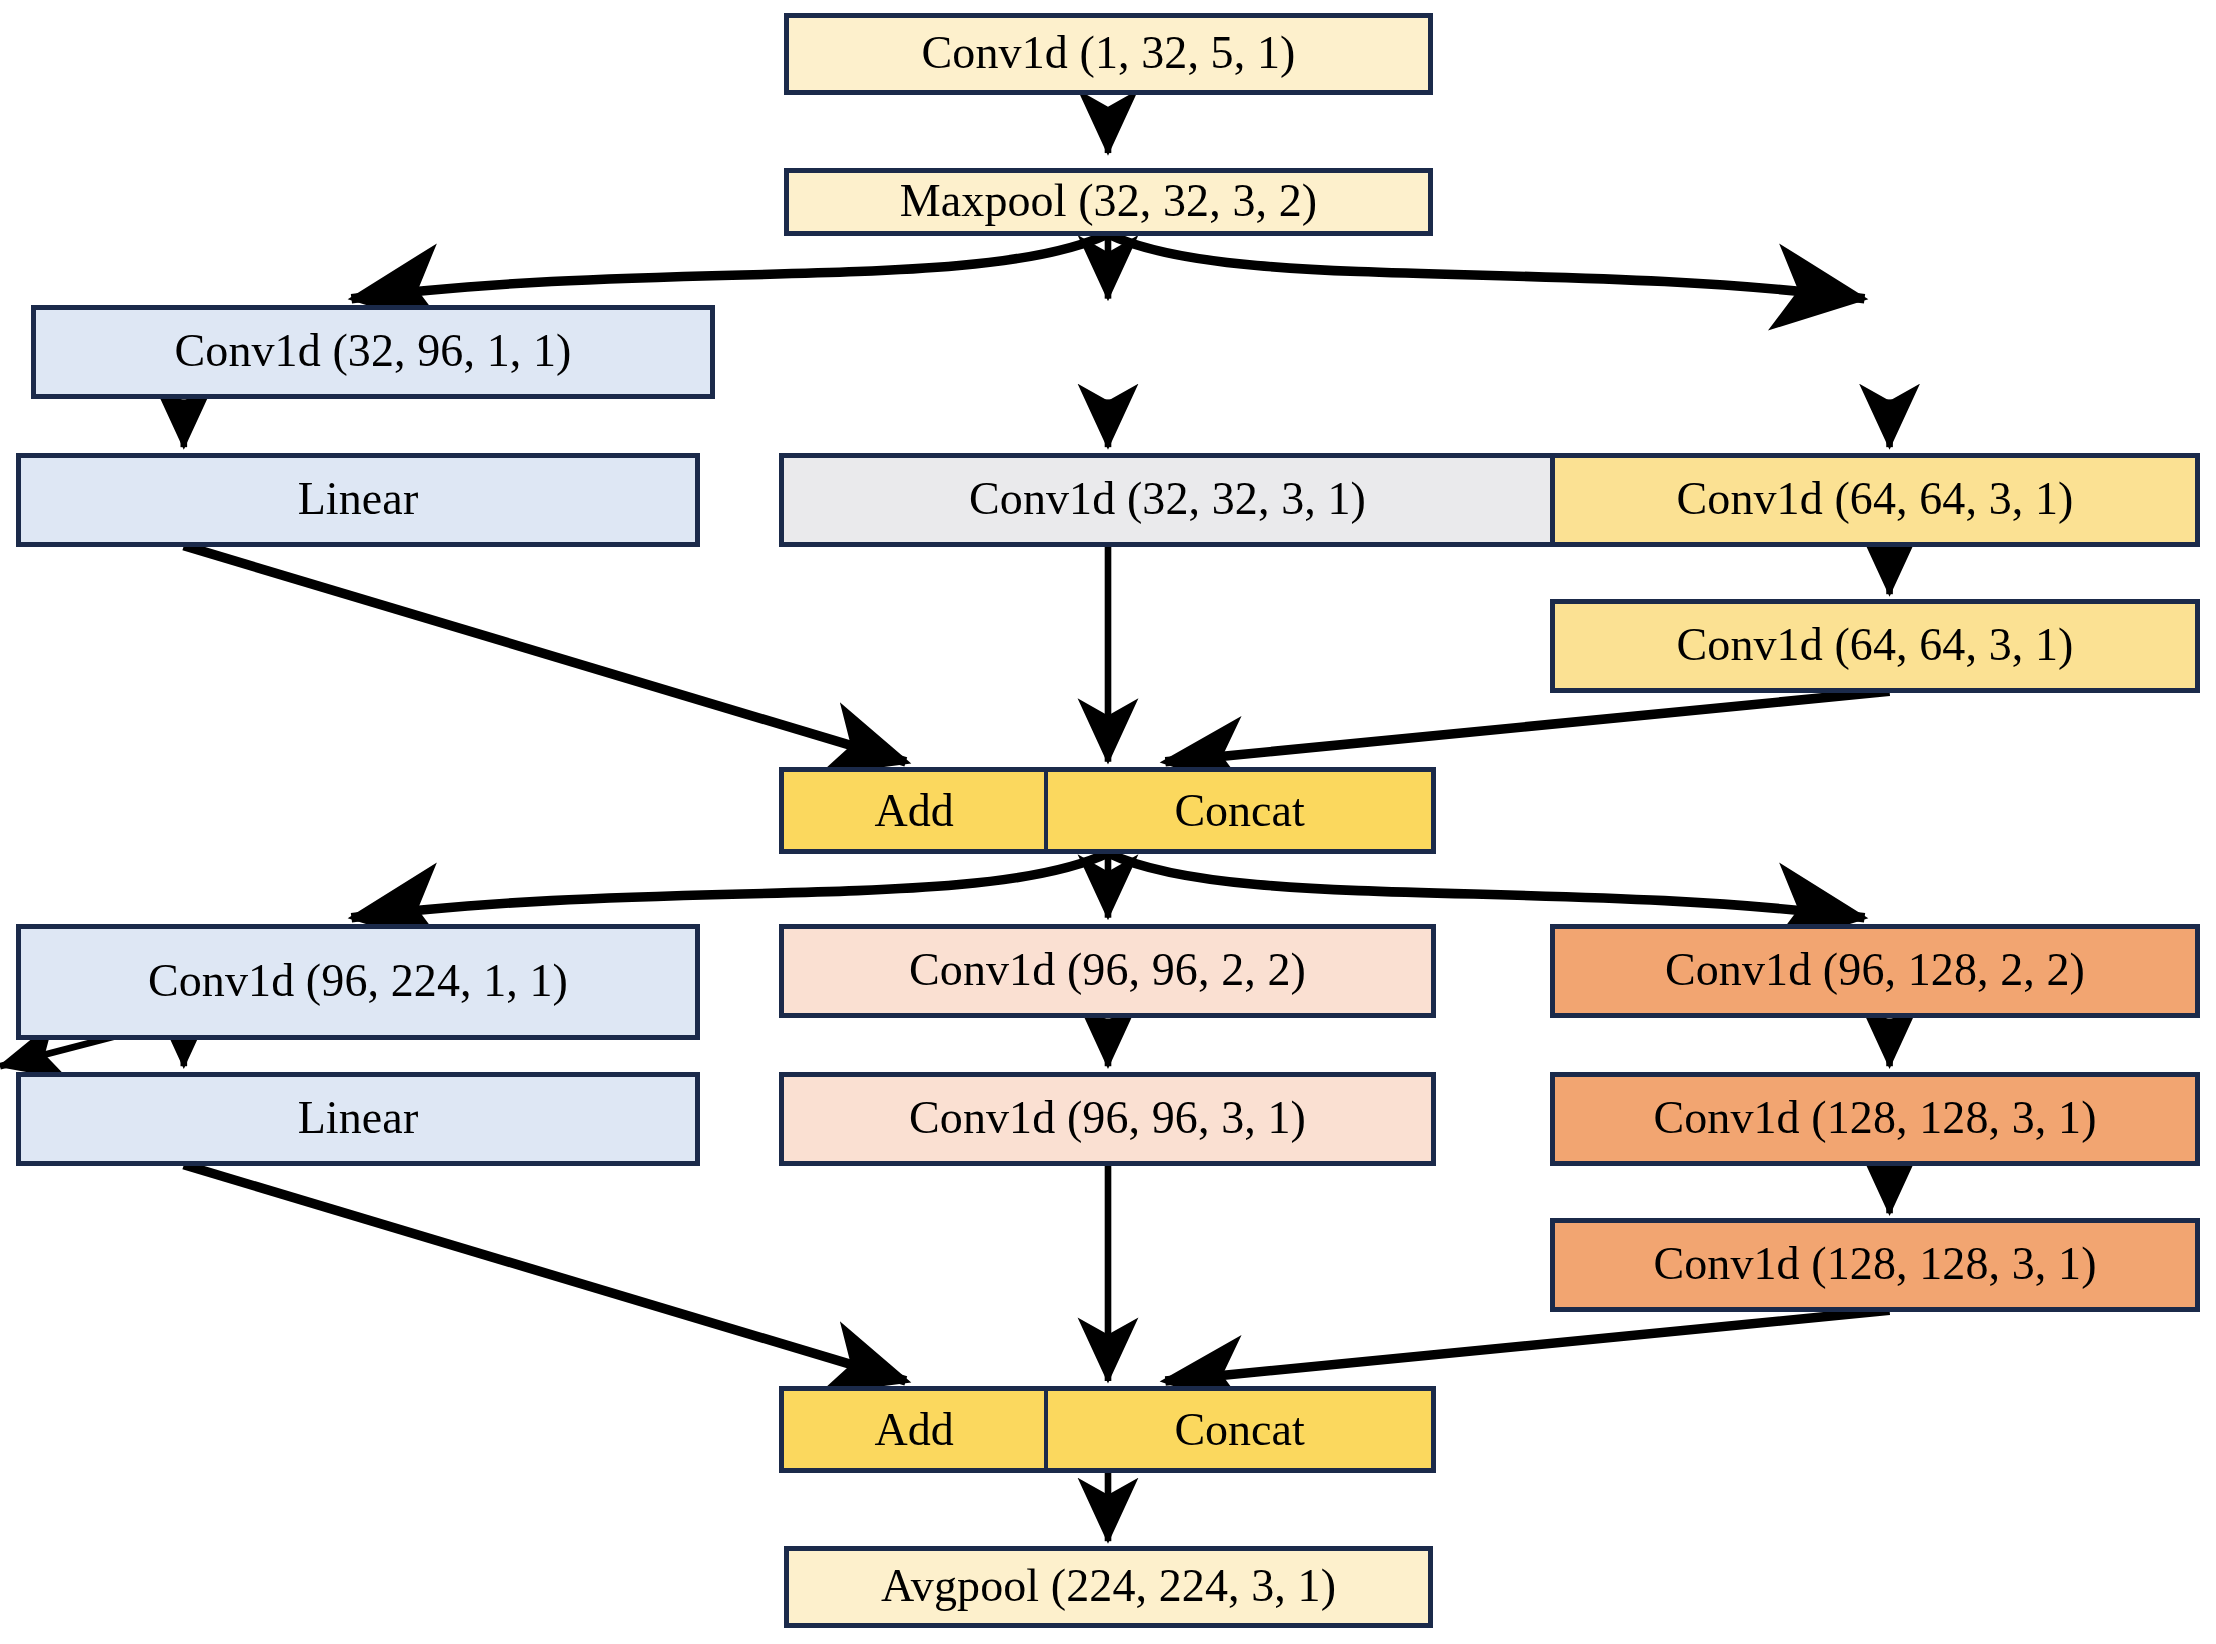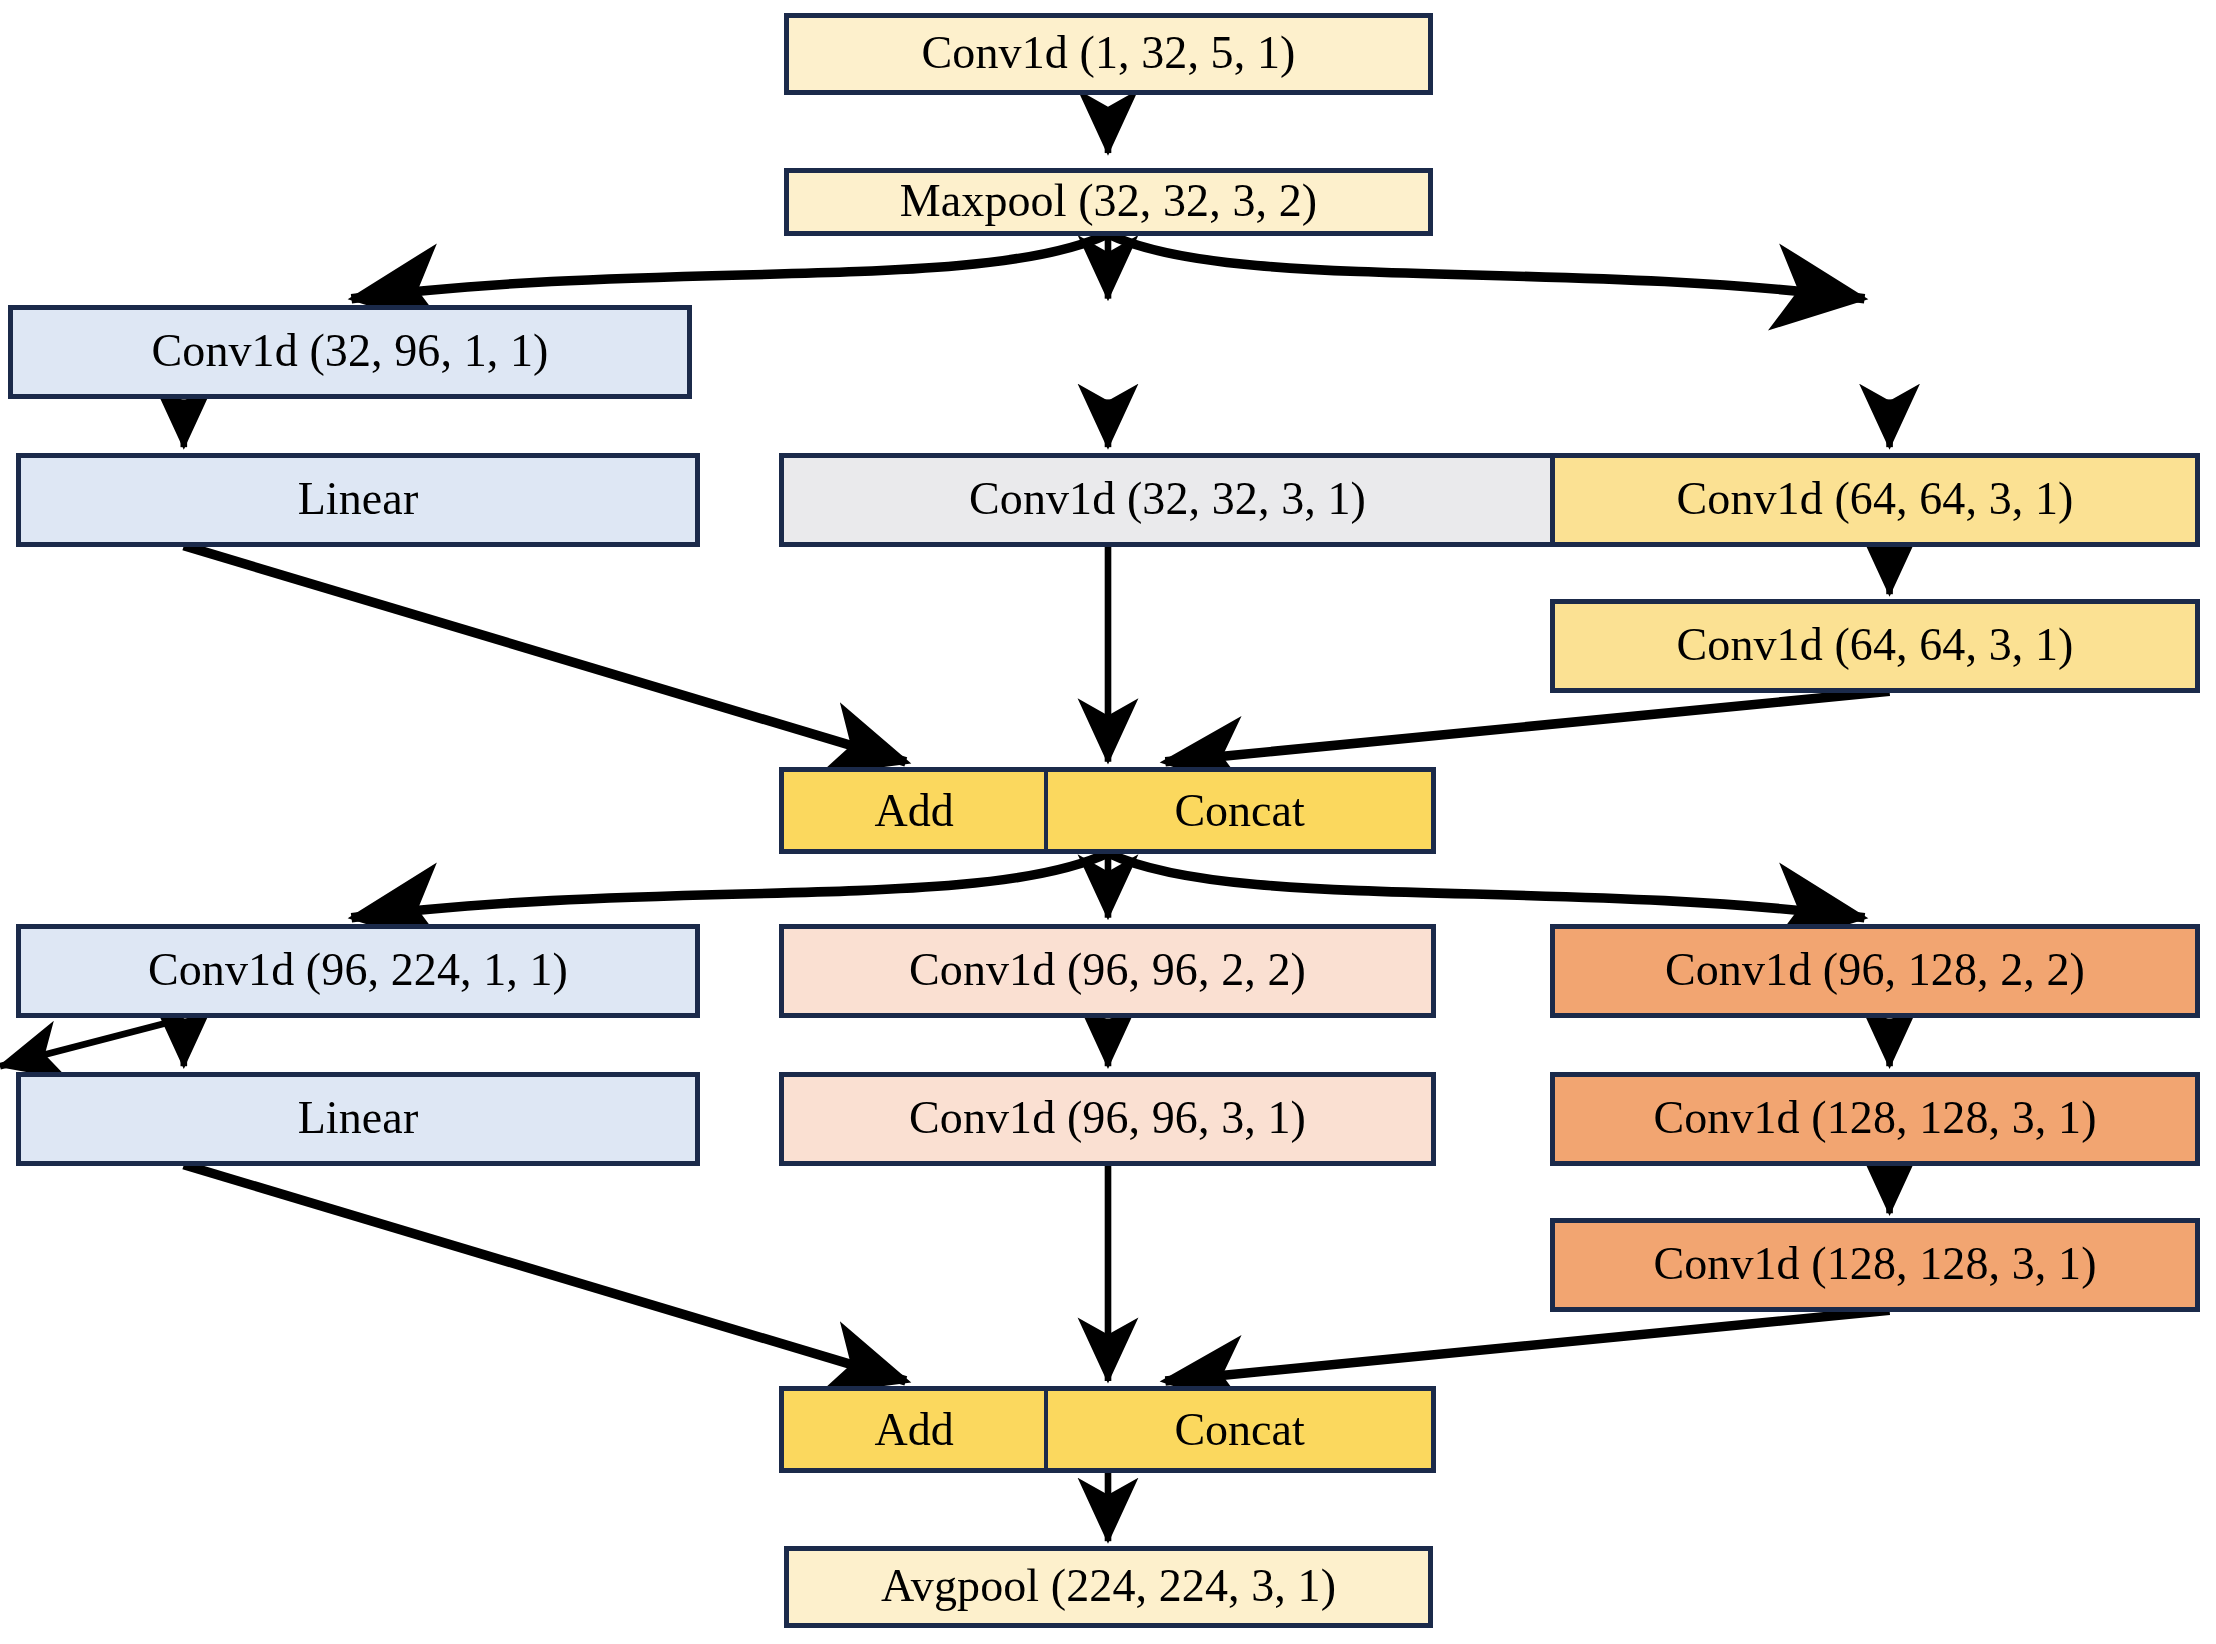--- a/index.html
+++ b/index.html
@@ -110,21 +110,21 @@
   </svg>
 
   <div class="node" style="left:784px;top:13.2px;width:649px;height:82px;background:#fdf0cc;">
     <span class="lbl">Conv1d (1, 32, 5, 1)</span>
   </div>
 
   <div class="node" style="left:784px;top:168px;width:649px;height:68px;background:#fdf0cc;">
     <span class="lbl">Maxpool (32, 32, 3, 2)</span>
   </div>
 
-  <div class="node" style="left:8px;top:305px;width:684px;height:94px;background:#dee7f4;">
+  <div class="node" style="left:31px;top:305px;width:684px;height:94px;background:#dee7f4;">
     <span class="lbl">Conv1d (32, 96, 1, 1)</span>
   </div>
 
   <div class="node" style="left:16px;top:453px;width:684px;height:94px;background:#dee7f4;">
     <span class="lbl">Linear</span>
   </div>
 
 
   <div class="node" style="left:779px;top:453px;width:777px;height:94px;background:#eaeaec;">
     <span class="lbl">Conv1d (32, 32, 3, 1)</span>
@@ -141,21 +141,21 @@
 
   <div class="merge" style="left:779px;top:767px;width:657px;height:87px;background:#fbd85e;">
     <div class="cell add">
       <span>Add</span>
     </div>
     <div class="cell cat">
       <span>Concat</span>
     </div>
   </div>
 
-  <div class="node" style="left:16px;top:924px;width:684px;height:94px;background:#dee7f4;">
+  <div class="node" style="left:16px;top:924px;width:684px;height:116px;background:#dee7f4;">
     <span class="lbl">Conv1d (96, 224, 1, 1)</span>
   </div>
 
   <div class="node" style="left:16px;top:1072px;width:684px;height:94px;background:#dee7f4;">
     <span class="lbl">Linear</span>
   </div>
 
   <div class="node" style="left:779px;top:924px;width:657px;height:94px;background:#fae0d2;">
     <span class="lbl">Conv1d (96, 96, 2, 2)</span>
   </div>

